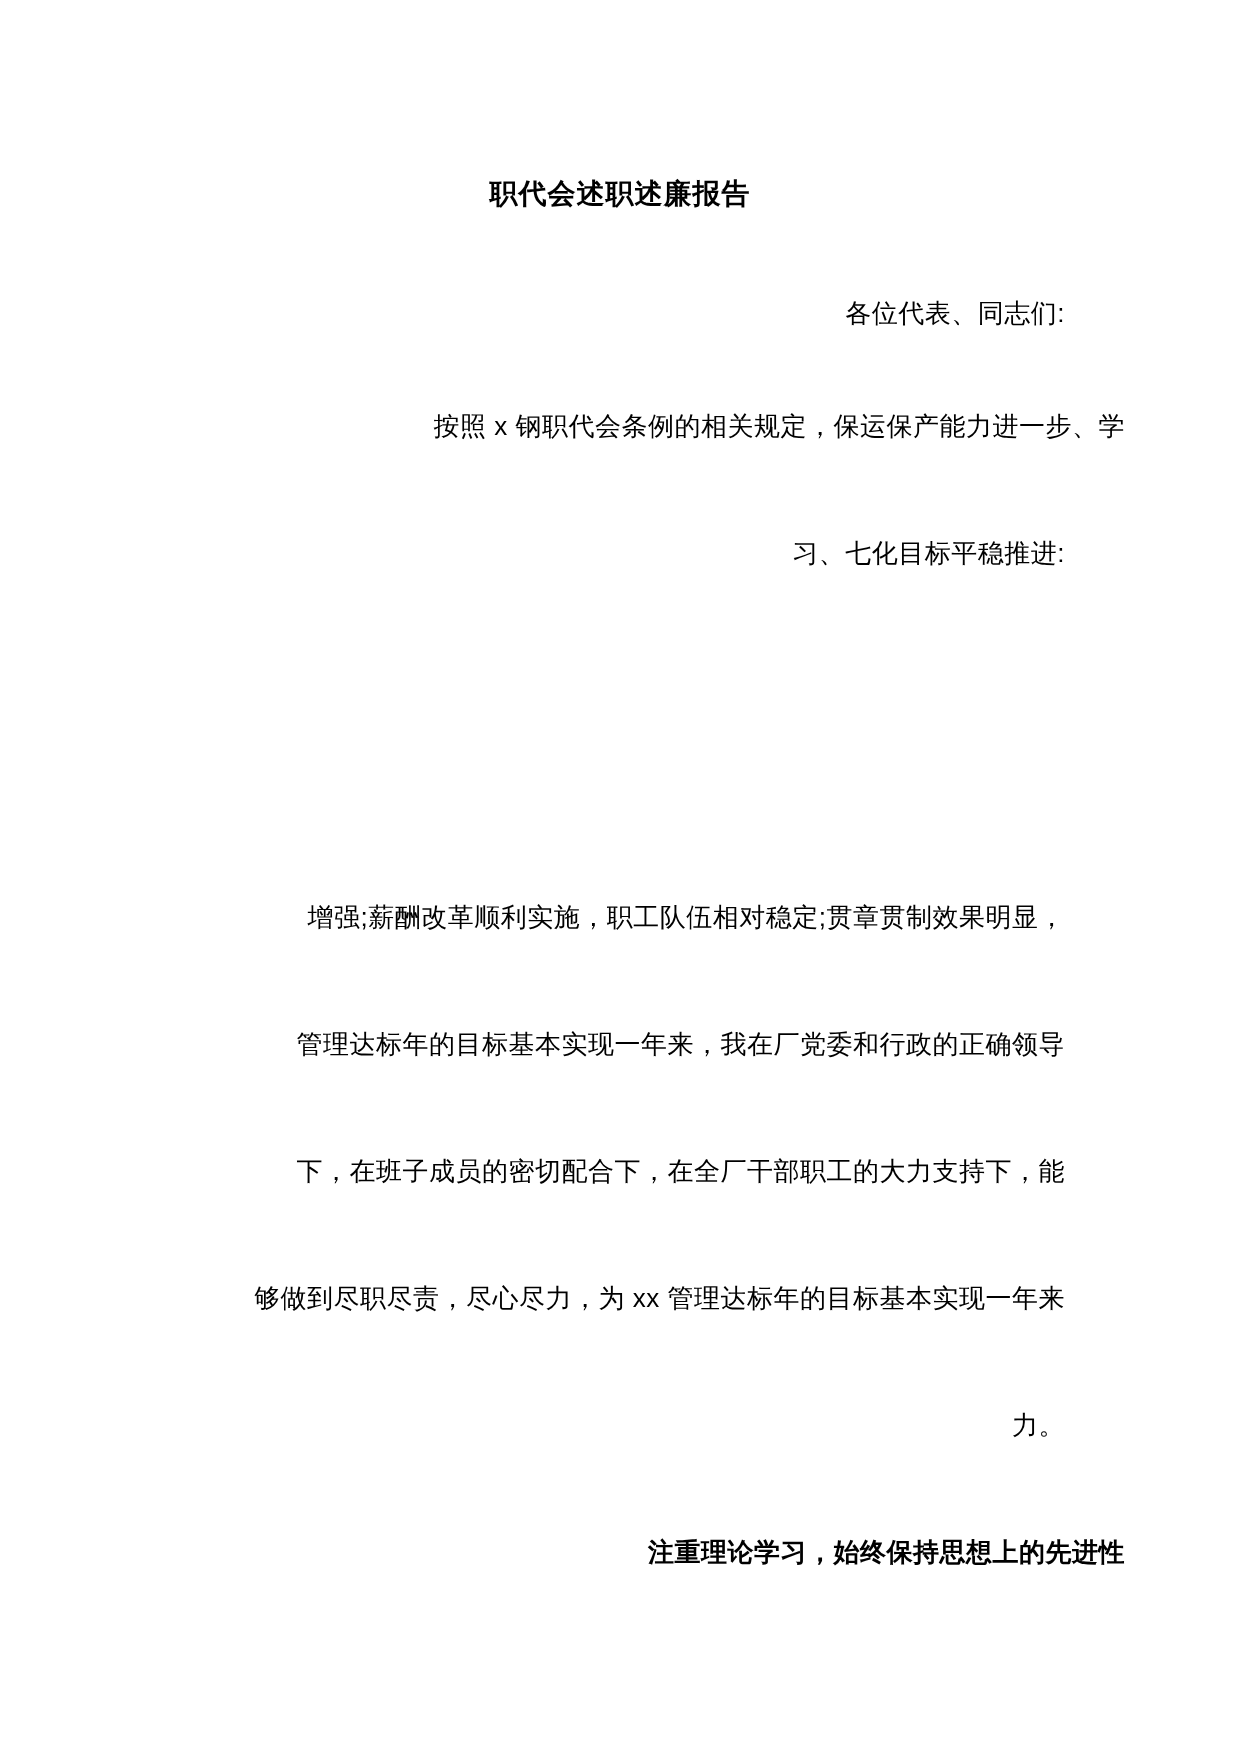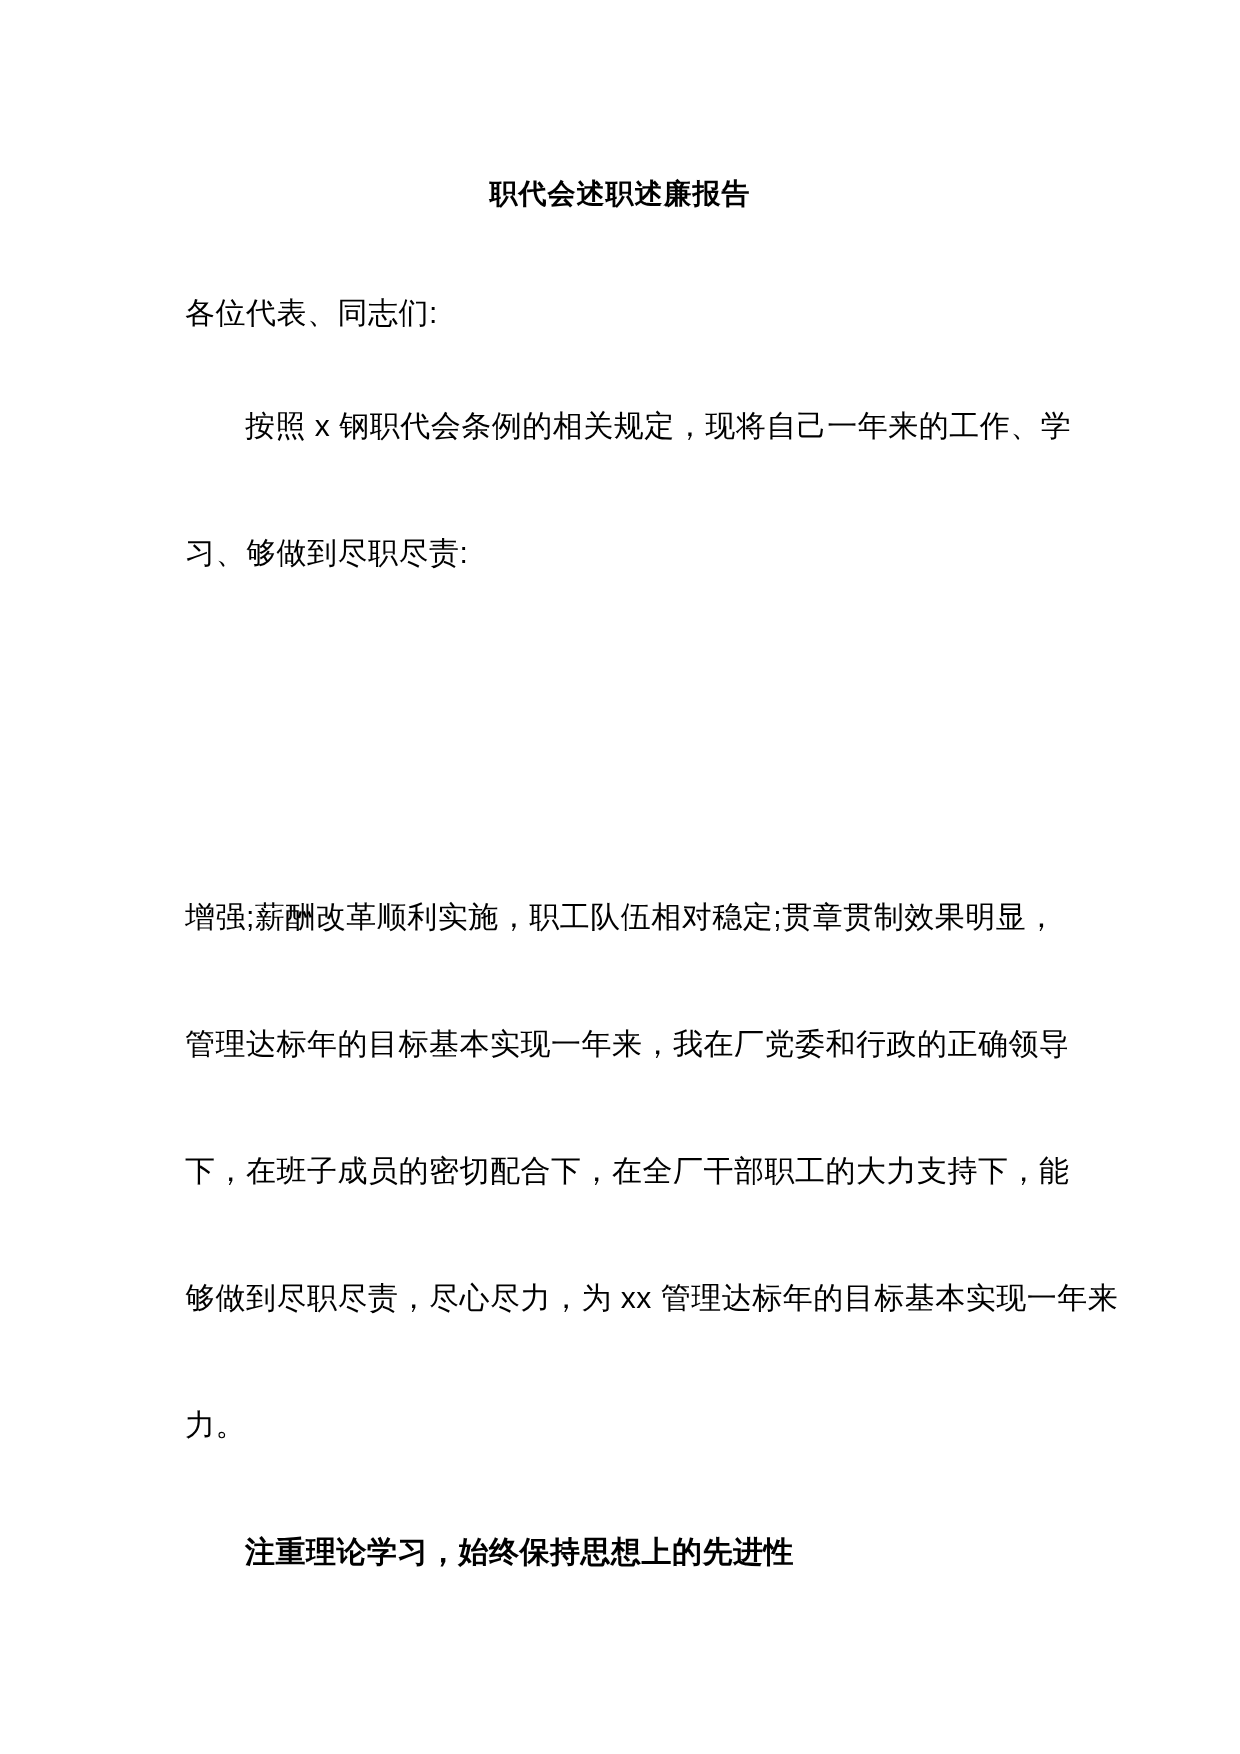--- a/index.html
+++ b/index.html
@@ -25,44 +25,45 @@
     text-align: center;
     font-size: 28px;
     line-height: 44px;
     font-weight: bold;
     letter-spacing: 1px;
   }
   .line {
     position: absolute;
     left: 185px;
     width: 880px;
-    font-size: 30px;
+    font-size: 26px;
     line-height: 36px;
     white-space: nowrap;
     letter-spacing: 0.5px;
+    text-align: right;
   }
   .line.indent {
     left: 245px;
   }
   .line.bold {
     font-weight: bold;
   }
 </style>
 </head>
 <body>
 
 <div class="page">
 
   <h1 class="doc-title">职代会述职述廉报告</h1>
 
   <div class="line" style="top:295px">各位代表、同志们:</div>
 
-  <div class="line indent" style="top:408px">按照 x 钢职代会条例的相关规定，现将自己一年来的工作、学</div>
+  <div class="line indent" style="top:408px">按照 x 钢职代会条例的相关规定，保运保产能力进一步、学</div>
 
-  <div class="line" style="top:535px">习、够做到尽职尽责:</div>
+  <div class="line" style="top:535px">习、七化目标平稳推进:</div>
 
 
 
   <div class="line" style="top:899px">增强;薪酬改革顺利实施，职工队伍相对稳定;贯章贯制效果明显，</div>
 
   <div class="line" style="top:1153px">下，在班子成员的密切配合下，在全厂干部职工的大力支持下，能</div>
 
   <div class="line" style="top:1026px">管理达标年的目标基本实现一年来，我在厂党委和行政的正确领导</div>
 
   <div class="line" style="top:1280px">够做到尽职尽责，尽心尽力，为 xx 管理达标年的目标基本实现一年来</div>

